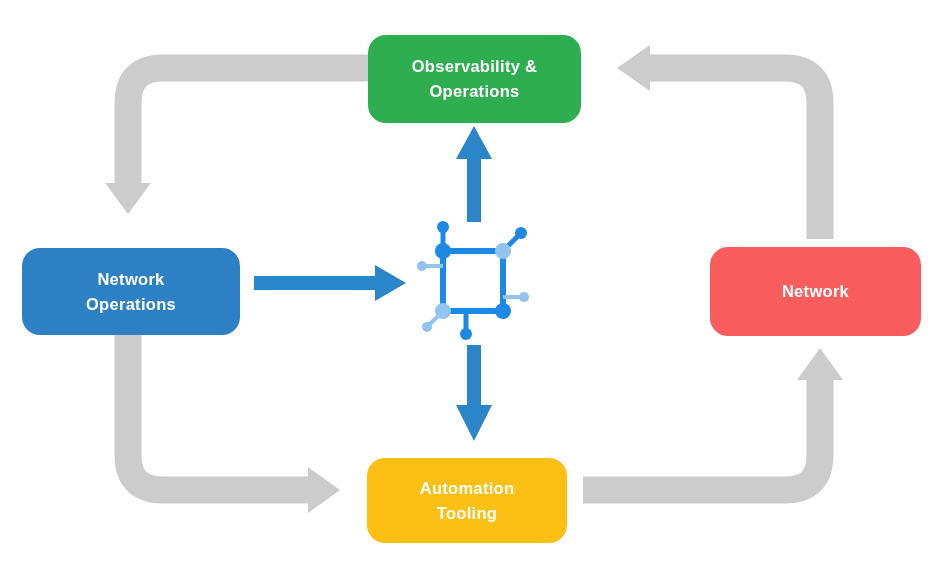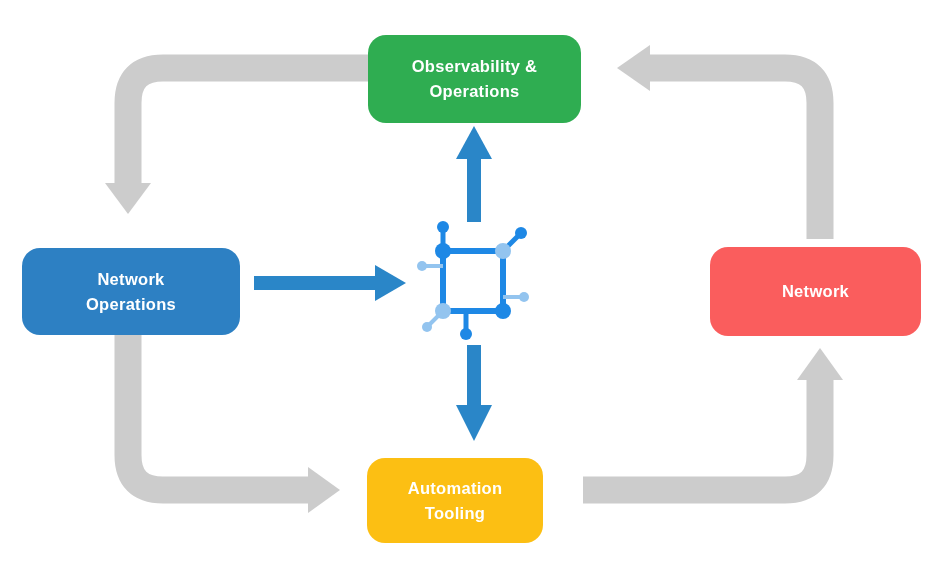--- a/index.html
+++ b/index.html
@@ -92,18 +92,18 @@
 
   <div class="node" style="left: 22px; top: 240px; width: 218px; height: 87px; background-color: rgb(45, 128, 195);">
     <span>Network</span>
     <span>Operations</span>
   </div>
 
   <div class="node" style="left: 710px; top: 239px; width: 211px; height: 89px; background-color: rgb(250, 93, 93);">
     <span>Network</span>
   </div>
 
-  <div class="node" style="left: 367px; top: 450px; width: 176px; height: 85px; background-color: rgb(252, 191, 19);">
+  <div class="node" style="left: 367px; top: 450px; width: 200px; height: 85px; background-color: rgb(252, 191, 19);">
     <span>Automation</span>
     <span>Tooling</span>
   </div>
 
 </div>
 
 </body></html>

